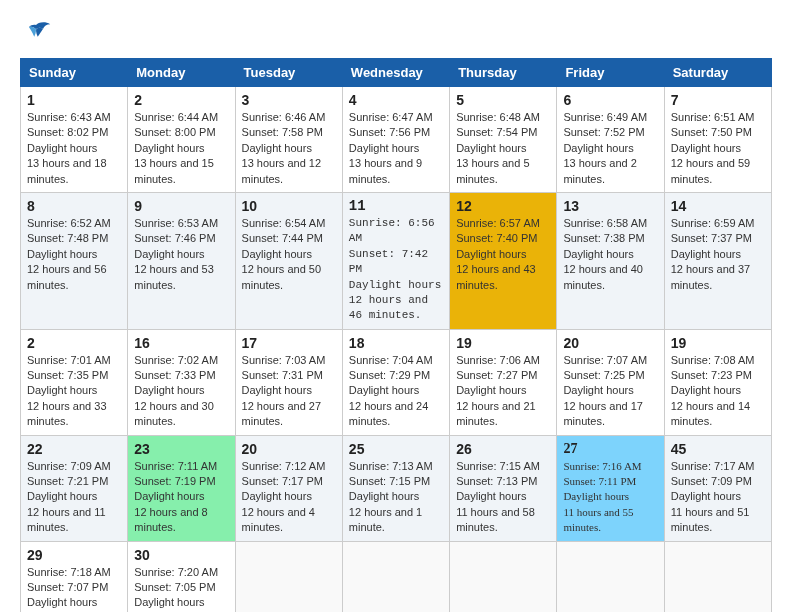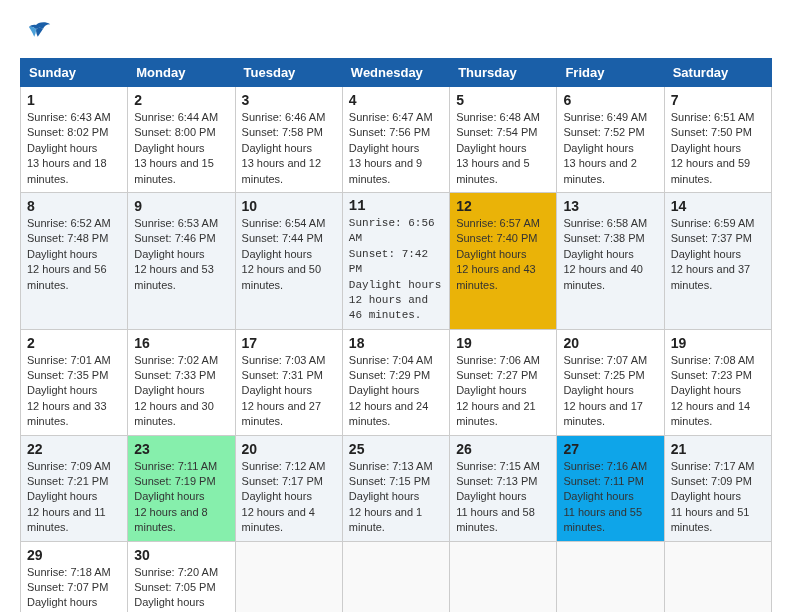--- a/index.html
+++ b/index.html
@@ -347,31 +347,31 @@
       </td>
         <td style="background: rgb(240, 244, 248);">
         <span class="day-num">26</span>
         <div class="day-info">
           Sunrise: 7:15 AM<br>
           Sunset: 7:13 PM<br>
           Daylight hours<br>
           11 hours and 58 minutes.
         </div>
       </td>
-        <td style="background: #0ea5e9;">
+        <td style="background: #7dd3fc; font-family: Liberation Serif, serif;">
         <span class="day-num">27</span>
         <div class="day-info">
           Sunrise: 7:16 AM<br>
           Sunset: 7:11 PM<br>
           Daylight hours<br>
           11 hours and 55 minutes.
         </div>
       </td>
         <td style="background: rgb(240, 244, 248);">
-        <span class="day-num">21</span>
+        <span class="day-num">45</span>
         <div class="day-info">
           Sunrise: 7:17 AM<br>
           Sunset: 7:09 PM<br>
           Daylight hours<br>
           11 hours and 51 minutes.
         </div>
       </td>
       </tr>
       <tr>
         <td>

